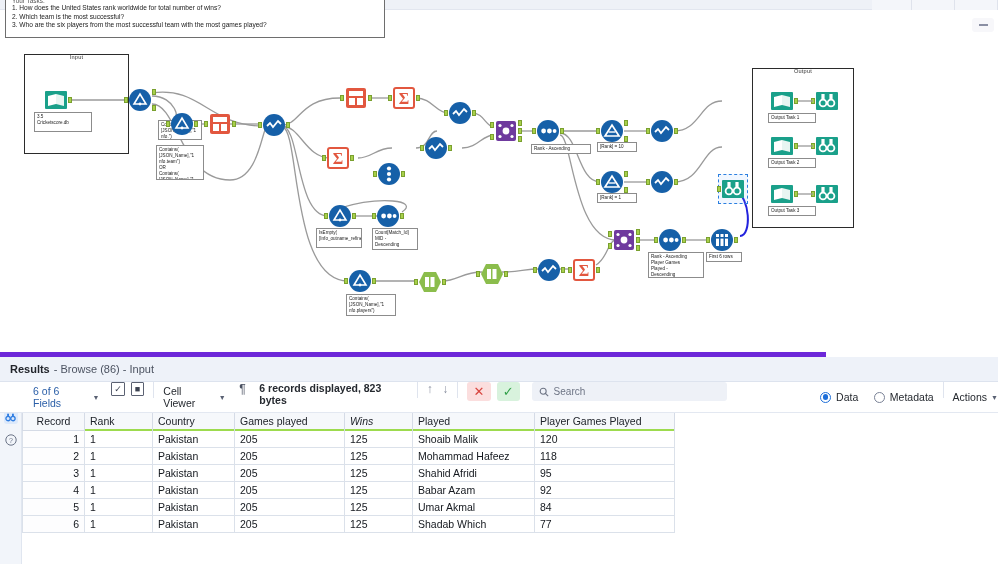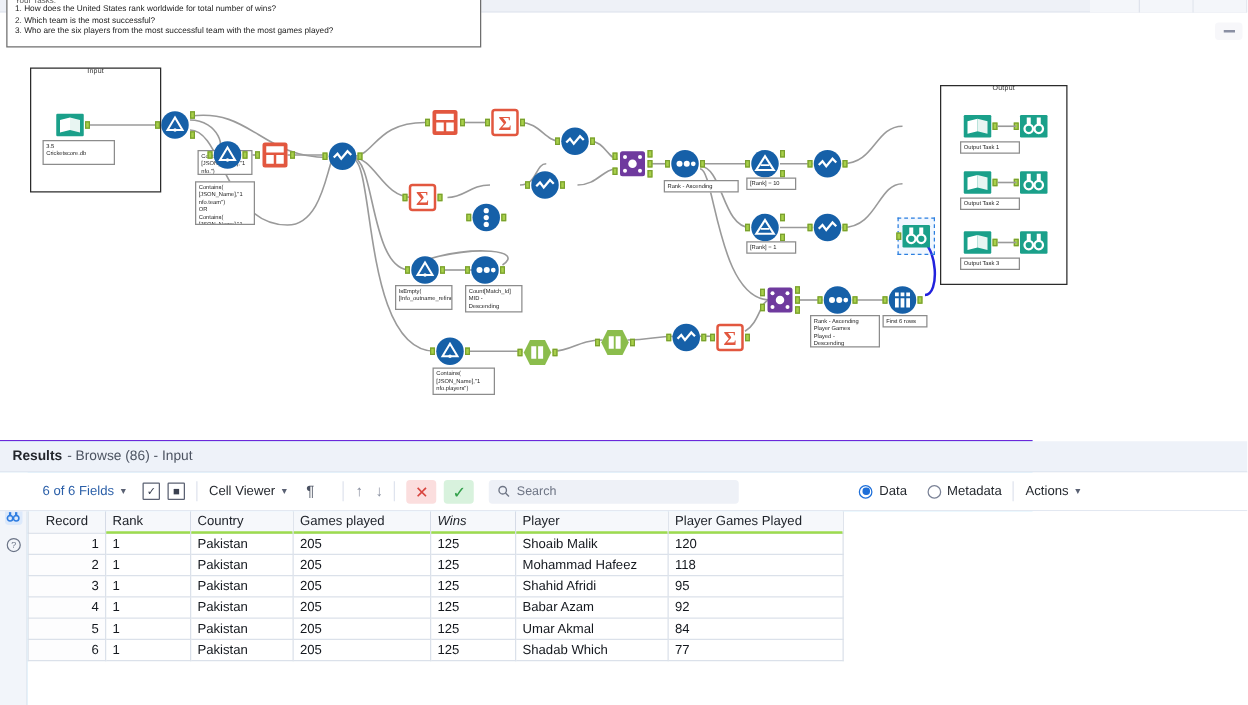--- a/index.html
+++ b/index.html
@@ -75,34 +75,34 @@
 
   .selbox {
     position:absolute; border:1.3px dashed #2b7fe0; background:rgba(120,180,255,.10);
   }
 
   svg.wires { position:absolute; left:0; top:0; width:998px; height:352px; pointer-events:none;}
 
   
   #results {
     position:absolute; left:0; top:352px; width:826px; height:212px;
-    background:#7dd3fc; border-top:1px solid #6d28d9;
+    background:#7dd3fc; border-top:5px solid #6d28d9;
   }
   #results-header {
     position:absolute; left:0; top:0; width:998px; height:25px;
     background:#eef2f9; border-bottom:1px solid #dde3ee;
     display:flex; align-items:center; padding-left:10px;
   }
   #results-header .rtitle { font-size:11px; font-weight:bold; color:#22252b; }
   #results-header .rsub { font-size:11px; color:#4c5361; margin-left:4px; }
 
   #toolbar {
     position:absolute; left:0; top:25px; width:998px; height:31px;
     background:#fff; border-bottom:1px solid #e3e8f1;
-    display:flex; align-items:center;
+    display:flex; 
   }
   #leftrail {
     position:absolute; left:0; top:25px; width:22px; height:187px;
     background:#f2f5fa; border-right:1px solid #e0e6f0;
     display:flex; flex-direction:column; align-items:center; padding-top:5px; gap:9px;
   }
   .rail-ico { width:14px; height:14px; display:flex; align-items:center; justify-content:center; color:#6b7487; }
   .rail-ico.active { background:#dce9fb; border-radius:3px; color:#2f7de1; }
 
   .tb-item { display:flex; align-items:center; font-size:10.5px; color:#2b5fa8; }
@@ -741,20 +741,21 @@
       <div style="width:6px;"></div>
       <div class="chkbox">■</div>
       <div class="tb-sep"></div>
       <div class="tb-item">
         <span class="tb-text">Cell Viewer</span>
         <span class="caret">▼</span>
       </div>
       <div style="width:14px;"></div>
       <div style="font-size:12px;color:#4a5161;">¶</div>
       <div style="width:14px;"></div>
+      <div class="tb-text" style="font-weight:bold;">6 records displayed, 823 bytes</div>
       <div class="tb-sep"></div>
       <div class="arrowbtn">↑</div>
       <div style="width:10px;"></div>
       <div class="arrowbtn">↓</div>
       <div class="tb-sep"></div>
       <div class="redbtn">✕</div>
       <div style="width:6px;"></div>
       <div class="grnbtn">✓</div>
       <div style="width:12px;"></div>
       <div id="searchbox">
@@ -783,21 +784,21 @@
 
     <div id="grid">
       <table>
         <thead>
           <tr>
             <th class="rec col-rec">Record</th>
             <th class="col-rank">Rank</th>
             <th class="col-country">Country</th>
             <th class="col-games">Games played</th>
             <th class="col-wins">Wins</th>
-            <th class="col-player">Player</th>
+            <th class="col-player">Played</th>
             <th class="col-pgp">Player Games Played</th>
           </tr>
         </thead>
         <tbody>
           <tr>
             <td class="rec">1</td>
             <td>1</td>
             <td>Pakistan</td>
             <td>205</td>
             <td>125</td>

